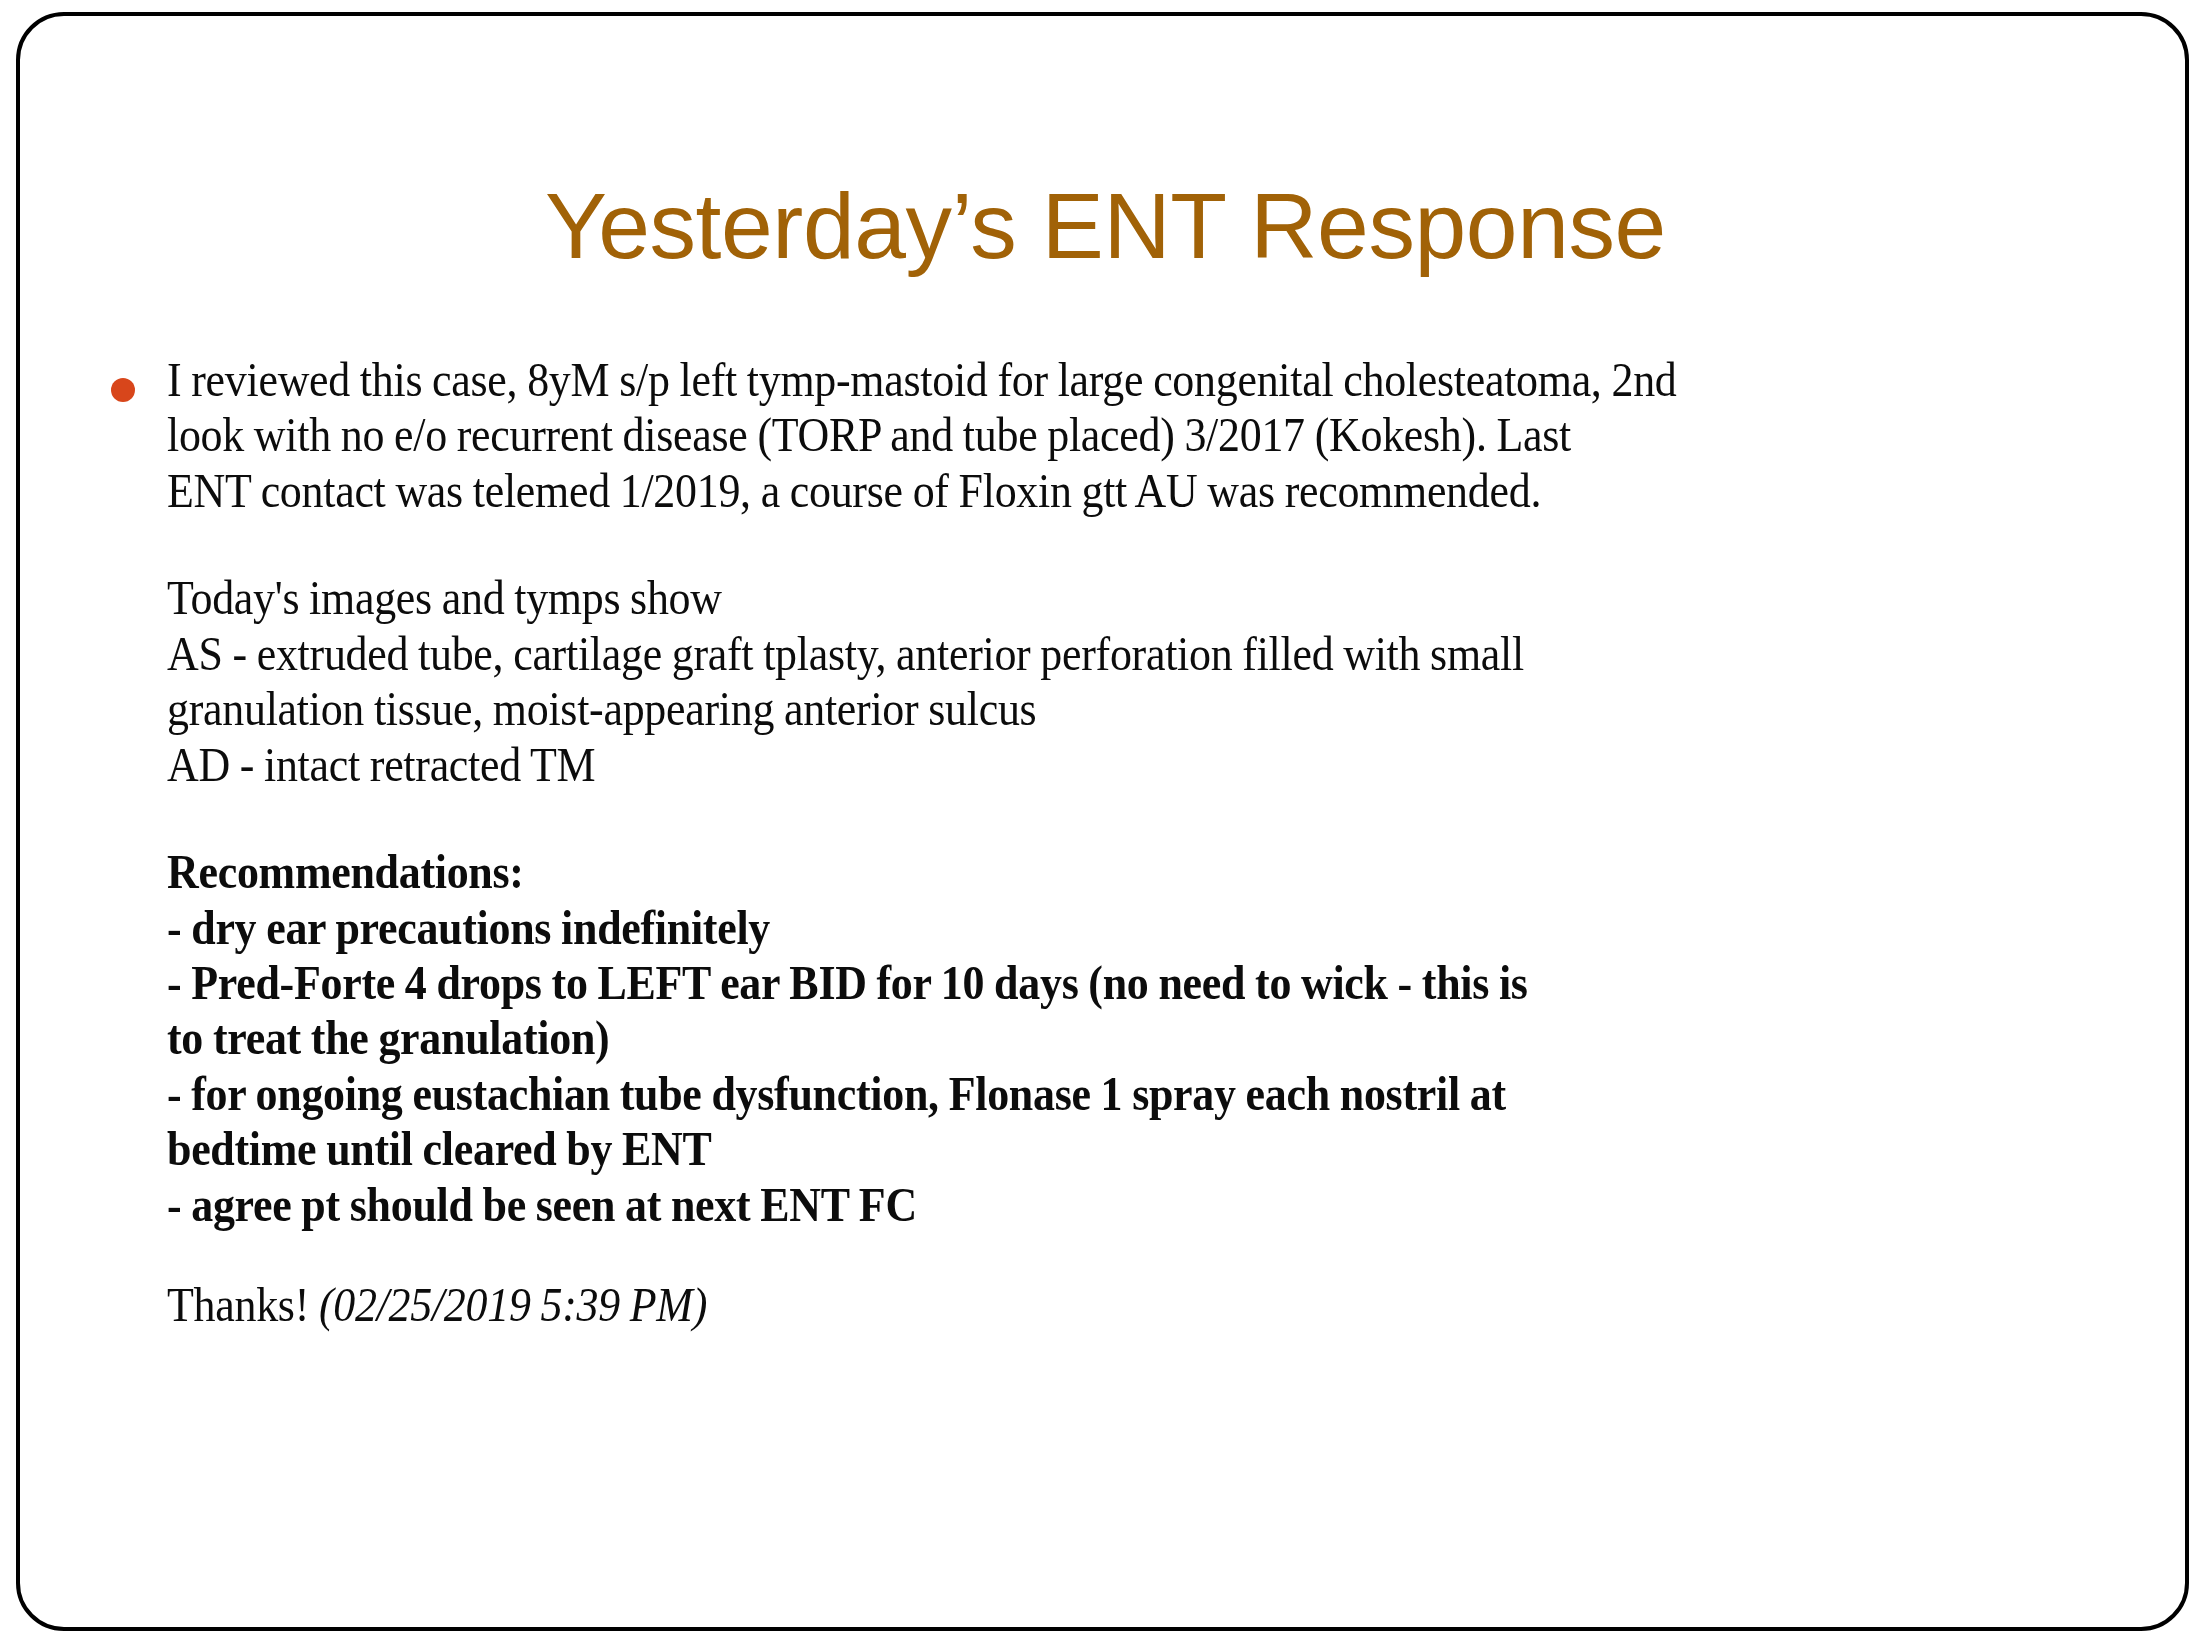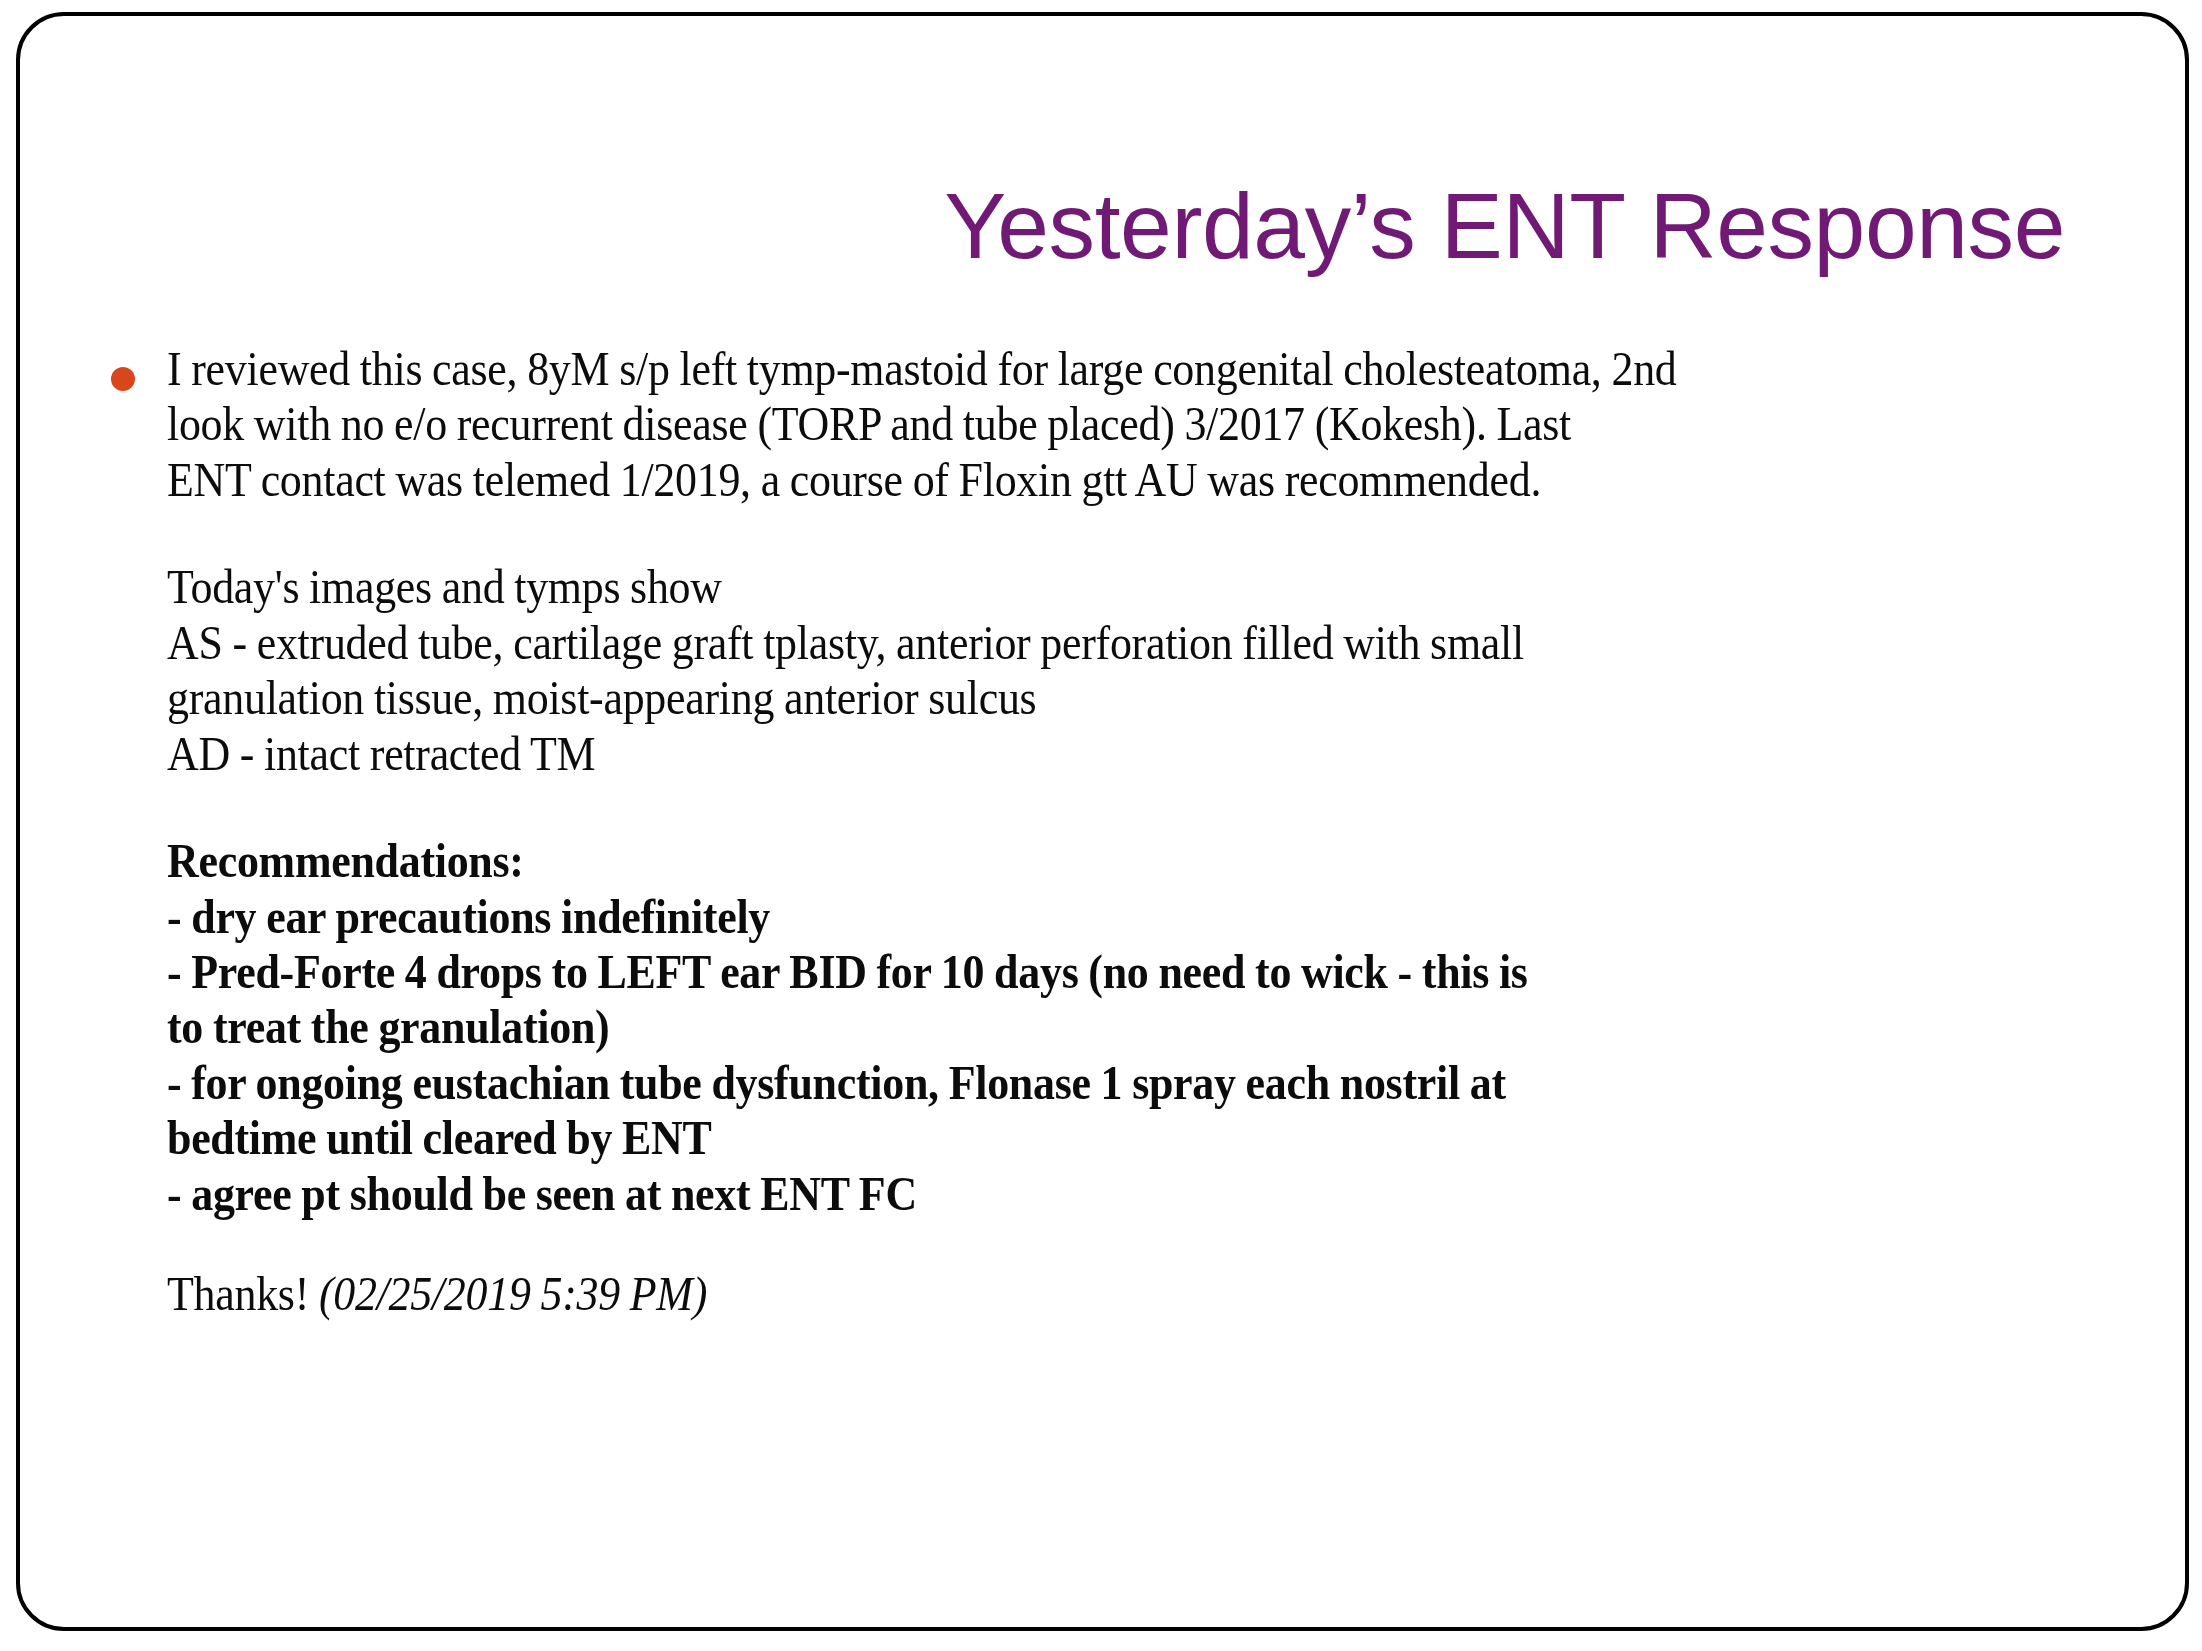--- a/index.html
+++ b/index.html
@@ -39,35 +39,35 @@
     box-sizing: border-box;
     pointer-events: none;
   }
 
   
   .slide-title {
     position: absolute;
     left: 146px;
     top: 176px;
     width: 1919px;
-    text-align: right;
+    text-align: center;
     font-family: "Liberation Sans", "DejaVu Sans", sans-serif;
     font-size: 93px;
     line-height: 1.08;
     font-weight: 400;
-    color: #701a75;
+    color: #a16207;
     letter-spacing: -0.4px;
     white-space: nowrap;
   }
 
   
   .body-block {
     position: absolute;
     left: 95px;
-    top: 341px;
+    top: 352px;
     width: 2031px;
   }
 
   .bullet-row {
     position: relative;
     padding-left: 72px;
   }
 
   .bullet-dot {
     position: absolute;

